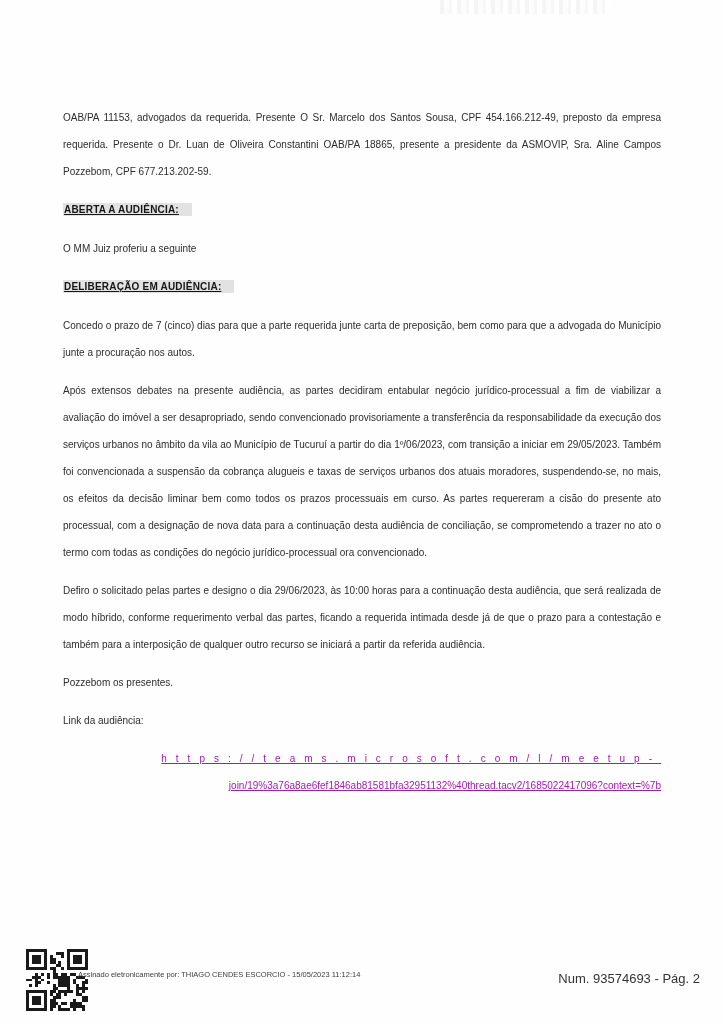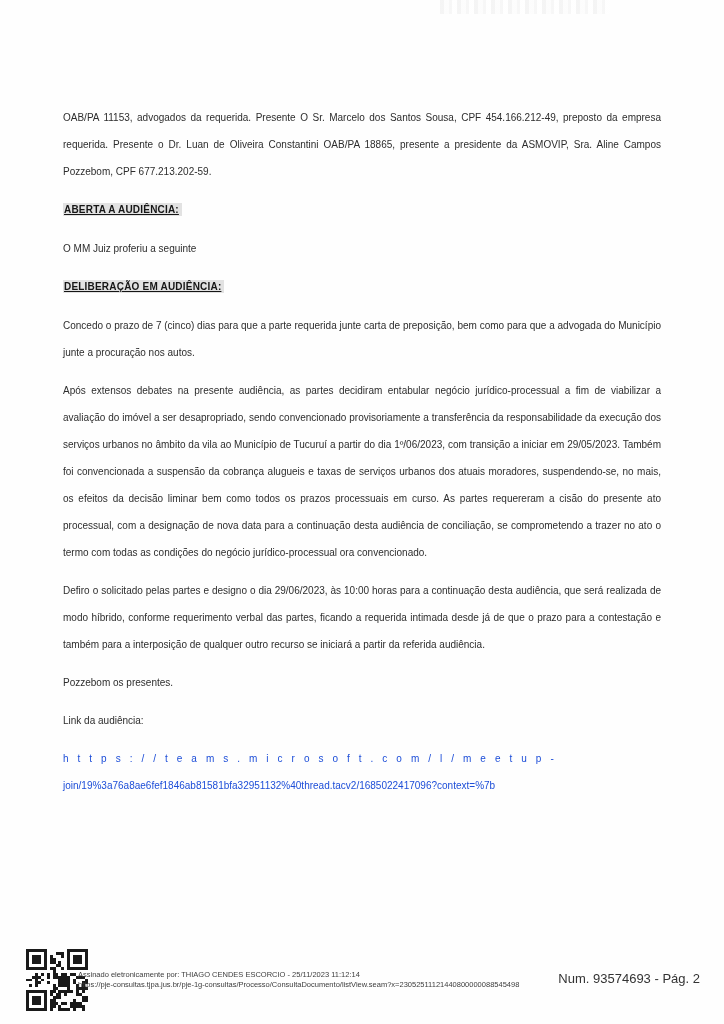--- a/index.html
+++ b/index.html
@@ -10,24 +10,24 @@
   .top-artifact{position:absolute;left:440px;top:0;width:170px;height:14px;
     background:repeating-linear-gradient(90deg,#ededed 0 4px,#fbfbfb 4px 9px,#f1f1f1 9px 12px,#ffffff 12px 17px);
     opacity:.55;}
 
   .content{position:absolute;left:63px;top:104px;width:598px;color:#2d2d2d;
     font-size:10px;line-height:27px;}
   .para{margin:0 0 11px 0;}
   .justify{text-align:justify;}
   .hpara{margin:0 0 12px 0;}
   .heading{font-weight:bold;color:#161616;background:#e2e2e2;
-    text-decoration:underline;padding:1px 3px 1px 1px;letter-spacing:.2px;}
+    text-decoration:underline;padding:1px 13px 1px 1px;letter-spacing:.2px;}
 
   .link-para{margin-top:3px;}
-  .meet-link{color:#1d4ed8;cursor:pointer;word-break:break-all;}
+  .meet-link{color:#a21caf;text-decoration:underline;cursor:pointer;word-break:break-all;text-align:right;}
   .link-line1{display:block;letter-spacing:9px;white-space:nowrap;}
   .link-line2{display:block;letter-spacing:0;}
 
   .qr{position:absolute;left:26px;top:949px;width:62px;height:62px;}
   .sig{position:absolute;left:78px;top:970px;font-size:7.5px;line-height:9.5px;
     color:#3c3c3c;white-space:nowrap;}
   .pagenum{position:absolute;right:24px;top:971px;font-size:13px;color:#333333;}
 </style>
 </head>
 <body>
@@ -284,19 +284,18 @@
         <rect x="0" y="20" width="1" height="1" fill="#1a1a1a"></rect>
         <rect x="1" y="20" width="1" height="1" fill="#1a1a1a"></rect>
         <rect x="2" y="20" width="1" height="1" fill="#1a1a1a"></rect>
         <rect x="3" y="20" width="1" height="1" fill="#1a1a1a"></rect>
         <rect x="4" y="20" width="1" height="1" fill="#1a1a1a"></rect>
         <rect x="5" y="20" width="1" height="1" fill="#1a1a1a"></rect>
         <rect x="6" y="20" width="1" height="1" fill="#1a1a1a"></rect>
       </svg></div>
 
   <div class="sig">
-    <div>Assinado eletronicamente por: THIAGO CENDES ESCORCIO - 25/11/2023 11:12:14</div>
-    <div>https://pje-consultas.tjpa.jus.br/pje-1g-consultas/Processo/ConsultaDocumento/listView.seam?x=23052511121440800000088545498</div>
+    <div>Assinado eletronicamente por: THIAGO CENDES ESCORCIO - 15/05/2023 11:12:14</div>
   </div>
 
   <div class="pagenum">Num. 93574693 - Pág. 2</div>
 
 </div>
 
 </body></html>

